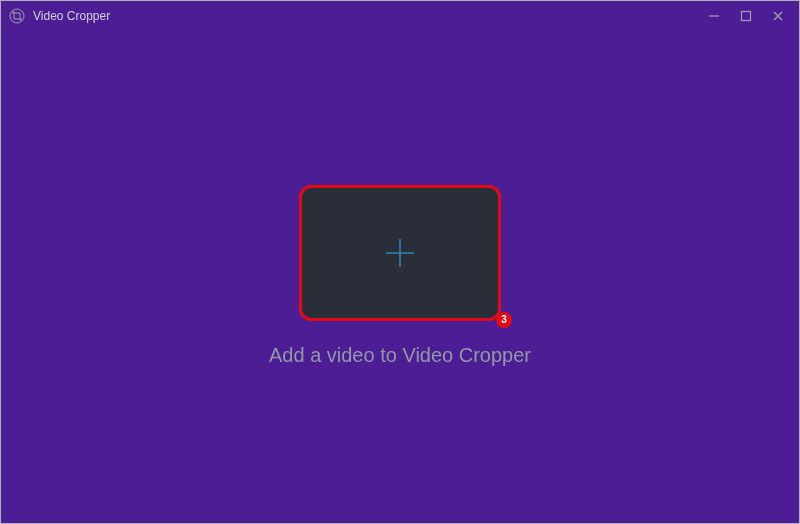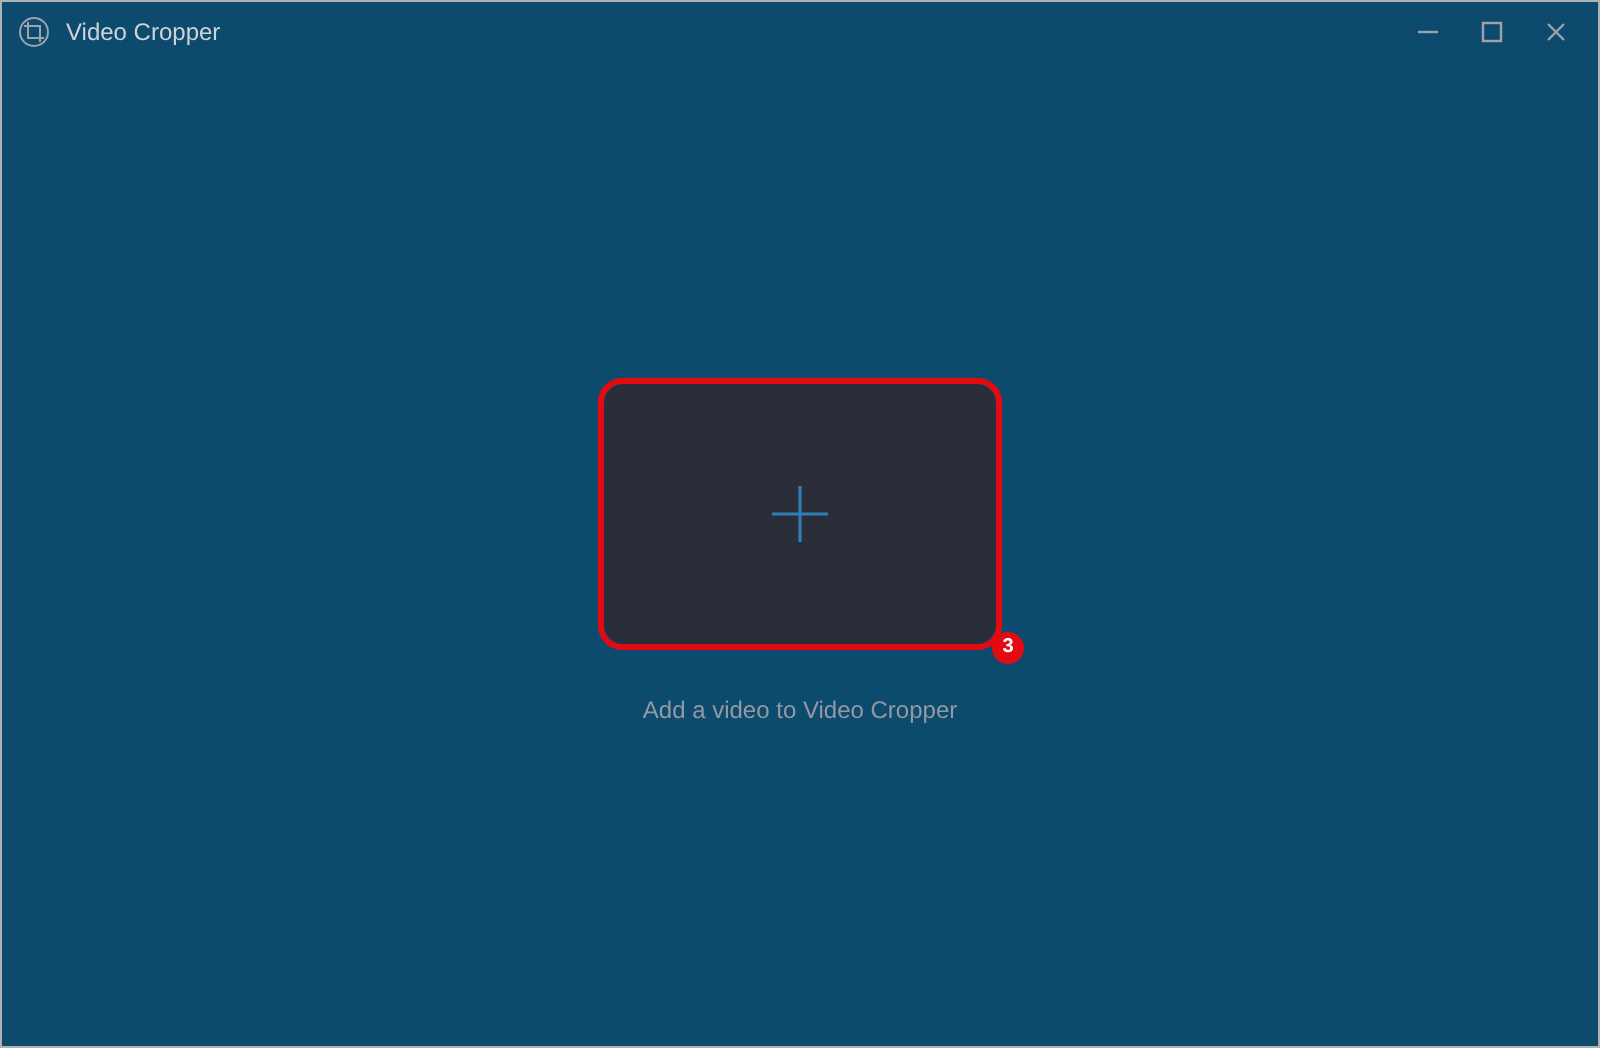--- a/index.html
+++ b/index.html
@@ -9,21 +9,21 @@
     height: 524px;
     overflow: hidden;
     font-family: "Segoe UI", Arial, sans-serif;
     background: #fff;
   }
   .window {
     position: relative;
     box-sizing: border-box;
     width: 800px;
     height: 524px;
-    background: #0c4a6e;
+    background: #4c1d95;
     border: 1px solid #aeb1b7;
   }
   .titlebar {
     display: flex;
     align-items: center;
     height: 30px;
     padding: 0 8px 0 8px;
     color: #c9cbd1;
     font-size: 12px;
     user-select: none;
@@ -110,21 +110,21 @@
     font-size: 10px;
     font-weight: 700;
     line-height: 16px;
     text-align: center;
     pointer-events: none;
   }
 
   .hint {
     margin-top: 26px;
     color: #9399a3;
-    font-size: 12px;
+    font-size: 20px;
   }
 </style>
 </head>
 <body>
 
 <div class="window">
 
   <div class="titlebar">
     <span class="app-icon">
       <svg width="16" height="16" viewBox="0 0 16 16">

